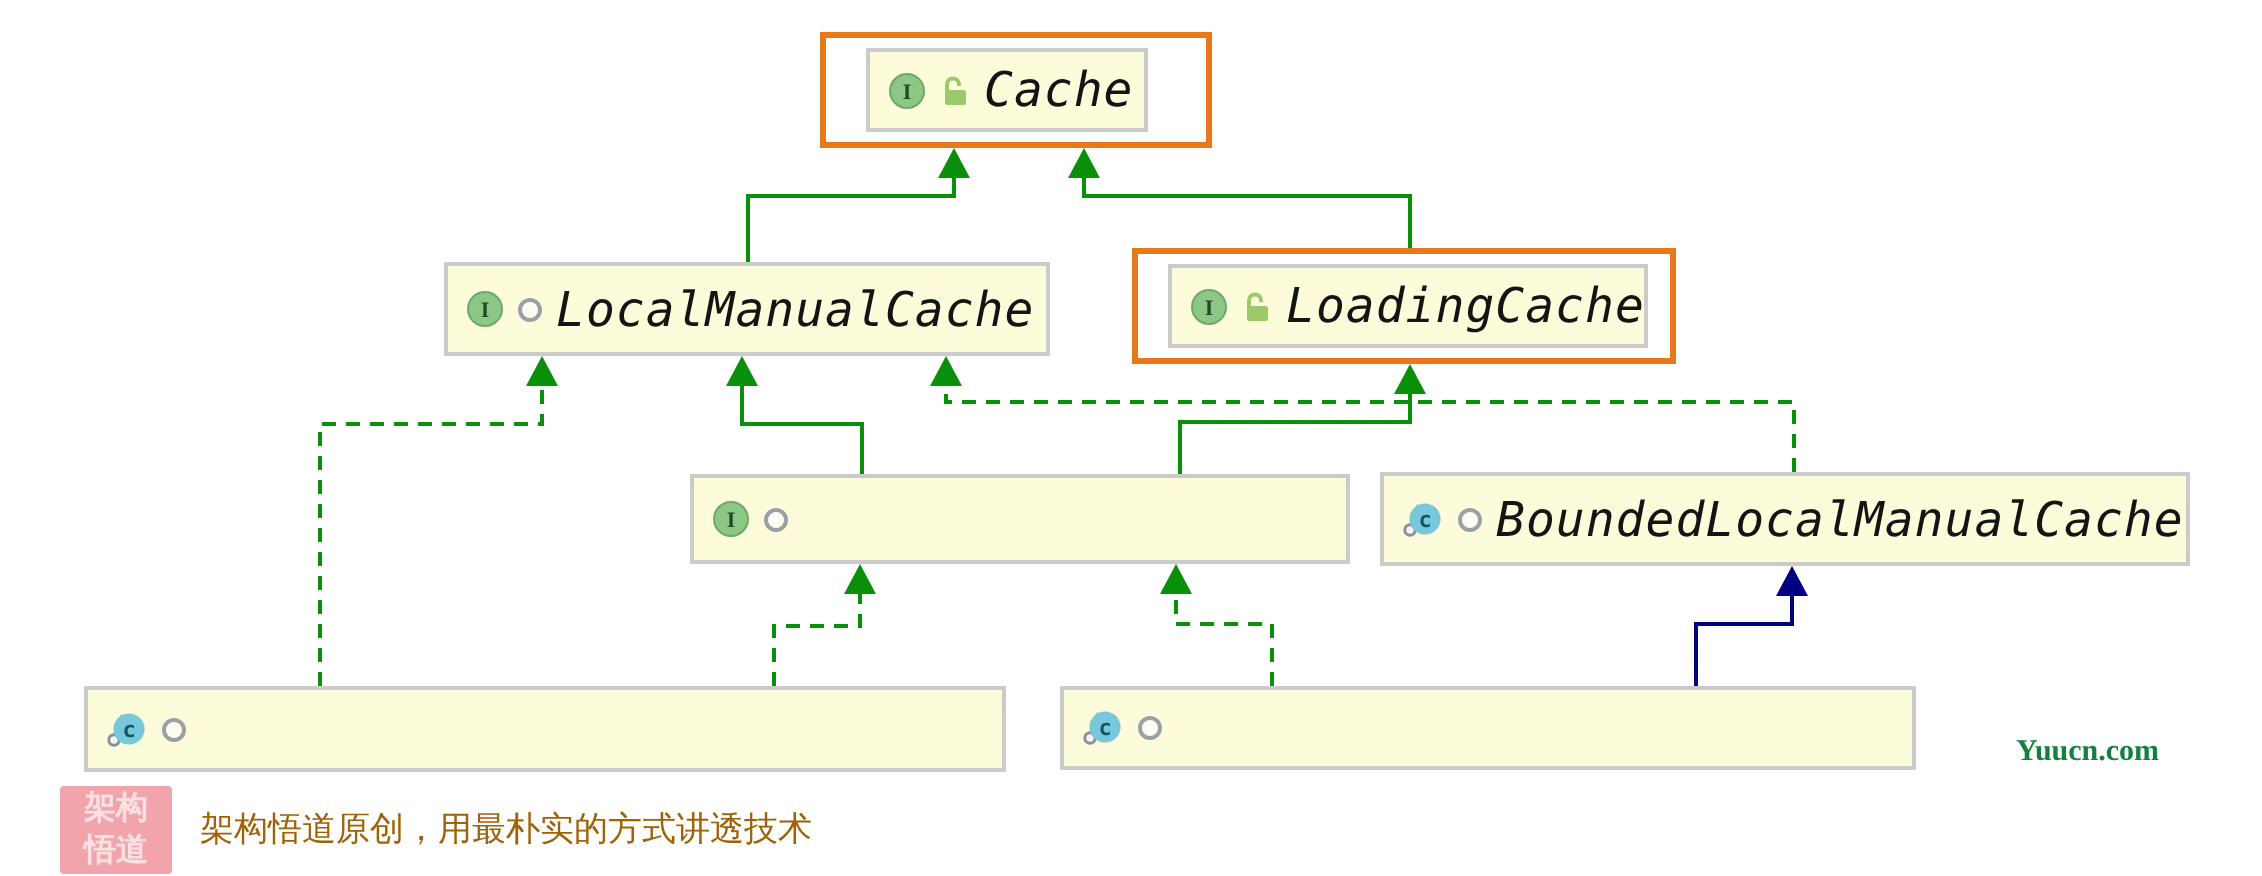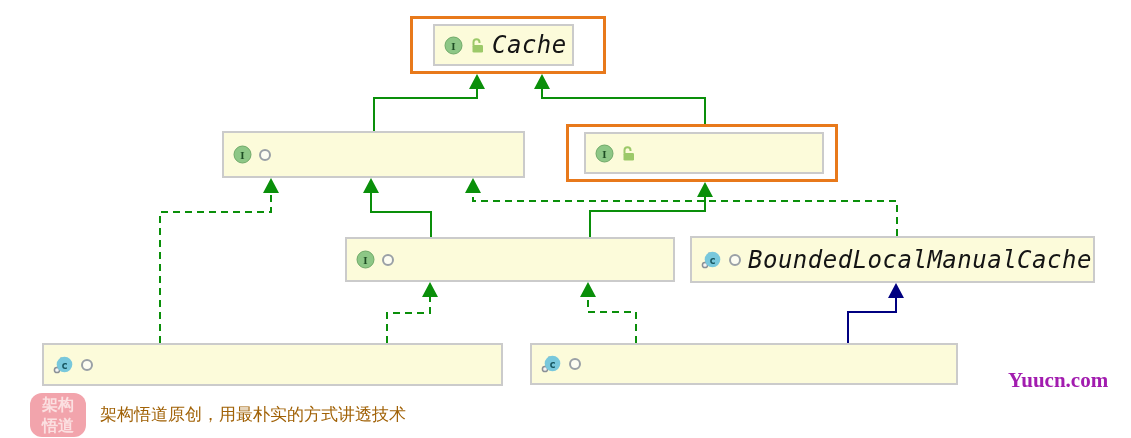--- a/index.html
+++ b/index.html
@@ -8,24 +8,24 @@
   .edges{position:absolute;left:0;top:0;width:1131px;height:438px;}
   .frame{position:absolute;border:3px solid #E8791B;box-sizing:border-box;background:transparent;}
   .node{position:absolute;display:flex;align-items:center;gap:7px;background:#FCFBDA;
         border:2px solid #CBCBCB;box-sizing:border-box;padding:0 8px 0 9px;
         font-family:"DejaVu Sans Mono","Liberation Mono",monospace;font-size:24px;color:#141414;
         white-space:nowrap;cursor:default;}
   .node .label{letter-spacing:0.5px;font-style:italic;}
   .icon{display:inline-flex;align-items:center;justify-content:center;flex:0 0 auto;}
   .vis-circle{width:8px;height:8px;border:2px solid #9aa0a6;border-radius:50%;
               display:inline-block;flex:0 0 auto;background:#fdfdf2;}
-  .watermark{position:absolute;left:1008px;top:368px;width:120px;color:#a21caf;
-             font-family:"Liberation Serif",serif;font-size:21px;font-weight:600;}
+  .watermark{position:absolute;left:1008px;top:368px;width:120px;color:#15803d;
+             font-family:"Liberation Serif",serif;font-size:15px;font-weight:600;}
   .badge{position:absolute;left:30px;top:393px;width:56px;height:44px;background:#F2A4AC;
-         border-radius:12px;color:#FBE0E1;font-size:16px;font-weight:bold;line-height:21px;
+         border-radius:2px;color:#FBE0E1;font-size:16px;font-weight:bold;line-height:21px;
          text-align:center;display:flex;flex-direction:column;justify-content:center;}
   .caption{position:absolute;left:100px;top:403px;color:#a16207;font-size:17px;}
   
   #frame-cache{left:410px;top:16px;width:196px;height:58px;}
   #n-cache{left:433px;top:24px;width:141px;height:42px;}
   #n-localmanual{left:222px;top:131px;width:303px;height:47px;}
   #frame-loading{left:566px;top:124px;width:272px;height:58px;}
   #n-loading{left:584px;top:132px;width:240px;height:42px;}
   #n-localloading{left:345px;top:237px;width:330px;height:45px;}
   #n-boundedmanual{left:690px;top:236px;width:405px;height:47px;}
@@ -78,35 +78,37 @@
   </div>
 
   <div class="node" id="n-localmanual">
     <span class="icon">
       <svg width="19" height="19" viewBox="0 0 19 19">
           <circle cx="9.5" cy="9.5" r="8.5" fill="#8DC786" stroke="#6FA968" stroke-width="1"></circle>
           <text x="9.5" y="13.6" text-anchor="middle" font-size="11" font-family="Liberation Serif, serif" font-weight="bold" fill="#1E4D24">I</text>
         </svg>
     </span>
     <span class="vis-circle"></span>
+    <span class="label">LocalManualCache</span>
   </div>
 
   <div class="node" id="n-loading">
     <span class="icon">
       <svg width="19" height="19" viewBox="0 0 19 19">
           <circle cx="9.5" cy="9.5" r="8.5" fill="#8DC786" stroke="#6FA968" stroke-width="1"></circle>
           <text x="9.5" y="13.6" text-anchor="middle" font-size="11" font-family="Liberation Serif, serif" font-weight="bold" fill="#1E4D24">I</text>
         </svg>
     </span>
     <span class="icon">
       <svg width="15" height="17" viewBox="0 0 15 17">
           <path d="M3.5,8.5 V5.2 a3,3 0 0 1 6,0 V6" fill="none" stroke="#9CC969" stroke-width="2"></path>
           <rect x="2.5" y="8" width="10.5" height="7.5" rx="1.3" fill="#9CC969"></rect>
         </svg>
     </span>
+    <span class="label">LoadingCache</span>
   </div>
 
   <div class="node" id="n-localloading">
     <span class="icon">
       <svg width="19" height="19" viewBox="0 0 19 19">
           <circle cx="9.5" cy="9.5" r="8.5" fill="#8DC786" stroke="#6FA968" stroke-width="1"></circle>
           <text x="9.5" y="13.6" text-anchor="middle" font-size="11" font-family="Liberation Serif, serif" font-weight="bold" fill="#1E4D24">I</text>
         </svg>
     </span>
     <span class="vis-circle"></span>

